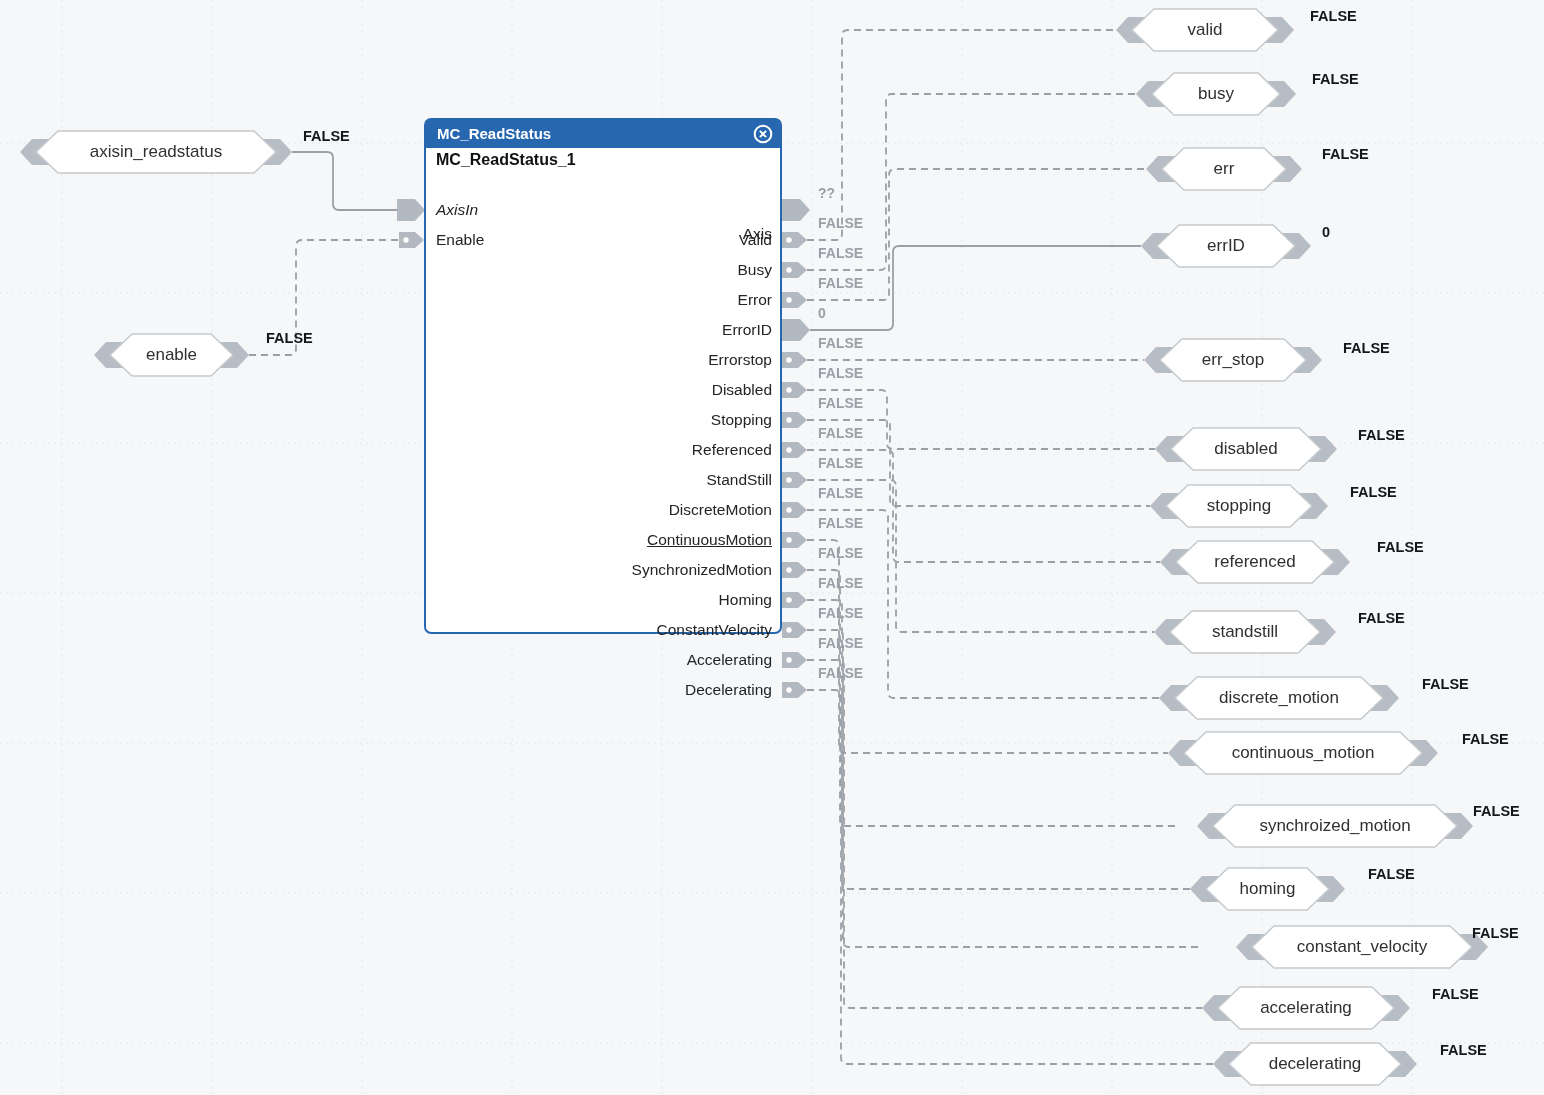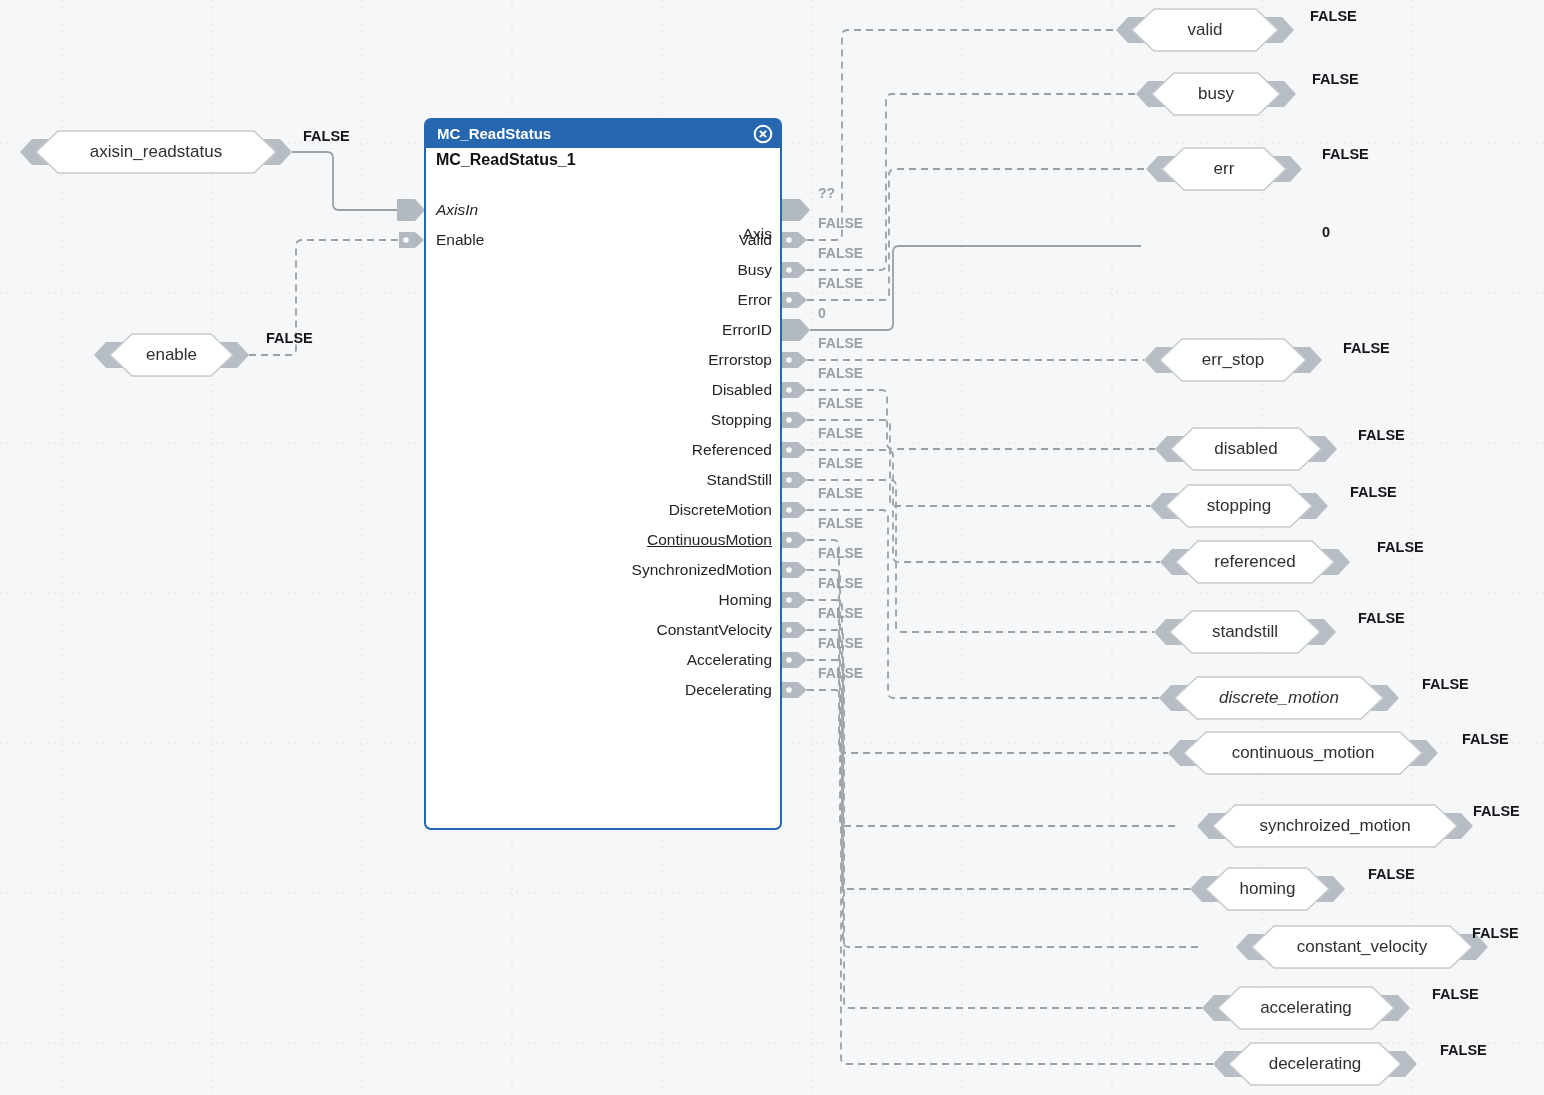--- a/index.html
+++ b/index.html
@@ -8,21 +8,21 @@
   
   .tag{position:absolute;height:44px;z-index:1;}
   .tag svg{position:absolute;left:0;top:0;}
   .tlabel{position:absolute;left:0;top:0;width:100%;height:44px;line-height:44px;text-align:center;
           font-size:17px;color:#2e3033;z-index:2;white-space:nowrap;}
   
   .tval{position:absolute;font-weight:700;font-size:14.5px;color:#141619;z-index:3;white-space:nowrap;}
   
   .pinval{position:absolute;font-weight:700;font-size:14px;color:#99a0a7;z-index:3;white-space:nowrap;}
   
-  #block{position:absolute;left:424px;top:118px;width:358px;height:712px;background:#ffffff;
+  #block{position:absolute;left:424px;top:118px;width:358px;height:516px;background:#ffffff;
          border:2px solid #2667b0;border-radius:7px;box-sizing:border-box;z-index:1;}
   #blockHeader{position:relative;height:28px;background:#2667b0;color:#ffffff;font-weight:700;
                font-size:15px;line-height:28px;padding-left:11px;border-radius:4px 4px 0 0;}
   .close{position:absolute;right:7px;top:4px;width:20px;height:20px;cursor:pointer;}
   #instanceName{position:absolute;left:436px;top:151px;font-weight:700;font-size:16px;color:#101112;z-index:2;white-space:nowrap;}
   .outname{position:absolute;left:500px;width:272px;text-align:right;font-size:15.5px;color:#222425;
            height:22px;line-height:22px;z-index:2;white-space:nowrap;}
   .inname{position:absolute;left:436px;font-size:15.5px;color:#222425;height:22px;line-height:22px;z-index:2;white-space:nowrap;}
 </style>
 </head>
@@ -150,20 +150,28 @@
   <div class="tag" style="left:1146px;top:147px;width:156px;">
       <svg width="156" height="44">
         <polygon points="0,22 12,9 34,9 34,35 12,35" fill="#b7bdc4"></polygon>
         <polygon points="156,22 144,9 122,9 122,35 144,35" fill="#b7bdc4"></polygon>
         <polygon points="16,22 38,1 118,1 140,22 118,43 38,43" fill="#ffffff" stroke="#c6cacd" stroke-width="1.5"></polygon>
       </svg>
     <span class="tlabel">err</span>
   </div>
   <div class="tval" style="left:1322px;top:146px;">FALSE</div>
 
+  <div class="tag" style="left:1141px;top:224px;width:170px;">
+      <svg width="170" height="44">
+        <polygon points="0,22 12,9 34,9 34,35 12,35" fill="#b7bdc4"></polygon>
+        <polygon points="170,22 158,9 136,9 136,35 158,35" fill="#b7bdc4"></polygon>
+        <polygon points="16,22 38,1 132,1 154,22 132,43 38,43" fill="#ffffff" stroke="#c6cacd" stroke-width="1.5"></polygon>
+      </svg>
+    <span class="tlabel">errID</span>
+  </div>
   <div class="tval" style="left:1322px;top:224px;">0</div>
 
   <div class="tag" style="left:1144px;top:338px;width:178px;">
       <svg width="178" height="44">
         <polygon points="0,22 12,9 34,9 34,35 12,35" fill="#b7bdc4"></polygon>
         <polygon points="178,22 166,9 144,9 144,35 166,35" fill="#b7bdc4"></polygon>
         <polygon points="16,22 38,1 140,1 162,22 140,43 38,43" fill="#ffffff" stroke="#c6cacd" stroke-width="1.5"></polygon>
       </svg>
     <span class="tlabel">err_stop</span>
   </div>
@@ -202,21 +210,21 @@
   <div class="tag" style="left:1154px;top:610px;width:182px;">
       <svg width="182" height="44">
         <polygon points="0,22 12,9 34,9 34,35 12,35" fill="#b7bdc4"></polygon>
         <polygon points="182,22 170,9 148,9 148,35 170,35" fill="#b7bdc4"></polygon>
         <polygon points="16,22 38,1 144,1 166,22 144,43 38,43" fill="#ffffff" stroke="#c6cacd" stroke-width="1.5"></polygon>
       </svg>
     <span class="tlabel">standstill</span>
   </div>
   <div class="tval" style="left:1358px;top:610px;">FALSE</div>
 
-  <div class="tag" style="left:1159px;top:676px;width:240px;font-style:italic;">
+  <div class="tag" style="left:1159px;top:676px;width:240px;">
       <svg width="240" height="44">
         <polygon points="0,22 12,9 34,9 34,35 12,35" fill="#b7bdc4"></polygon>
         <polygon points="240,22 228,9 206,9 206,35 228,35" fill="#b7bdc4"></polygon>
         <polygon points="16,22 38,1 202,1 224,22 202,43 38,43" fill="#ffffff" stroke="#c6cacd" stroke-width="1.5"></polygon>
       </svg>
     <span class="tlabel">discrete_motion</span>
   </div>
   <div class="tval" style="left:1422px;top:676px;">FALSE</div>
 
   <div class="tag" style="left:1168px;top:731px;width:270px;">

